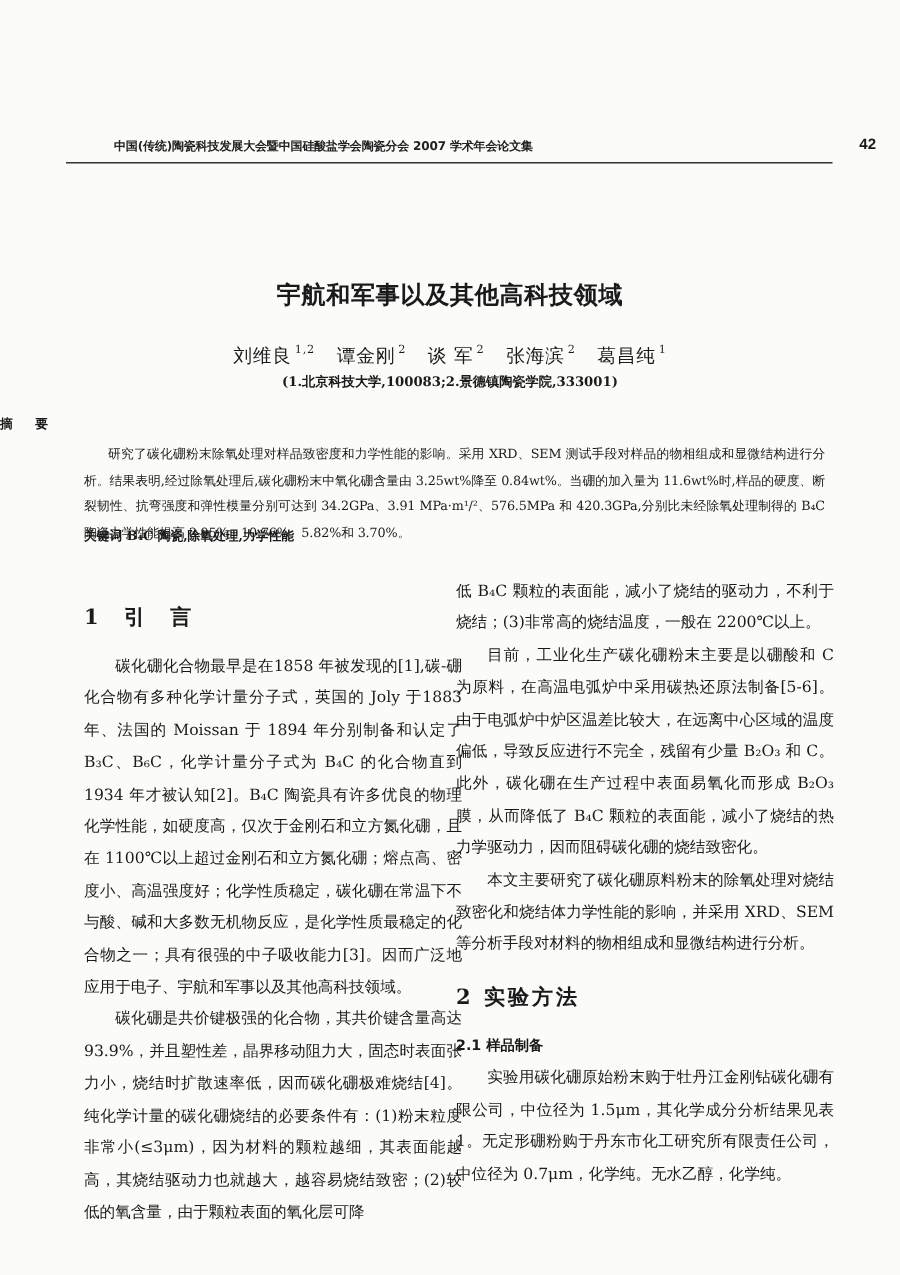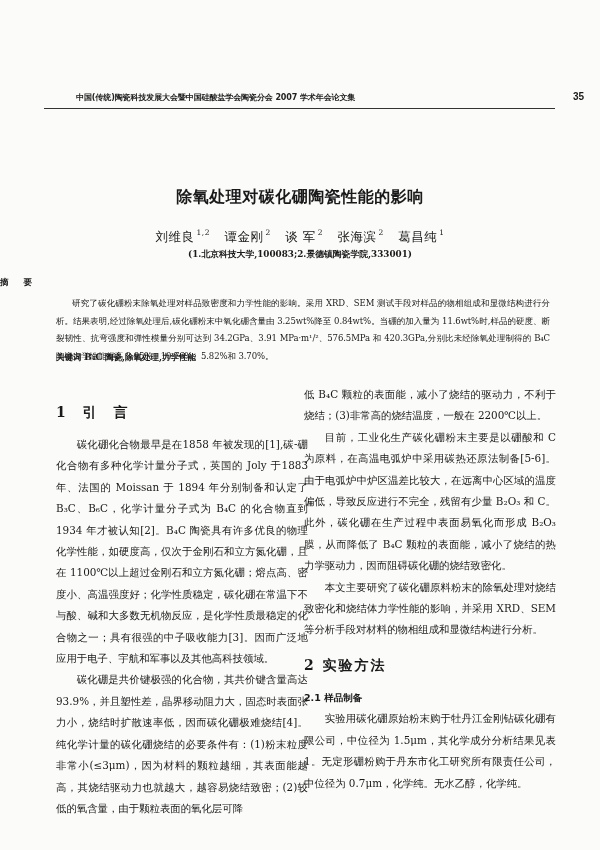--- a/index.html
+++ b/index.html
@@ -29,25 +29,25 @@
   .col-right { left: 304px; }
 
   .sec-h1 { font-family: "DejaVu Serif", serif; font-size: 14px; font-weight: bold; letter-spacing: 6px; }
   .sec-h2 { font-family: "DejaVu Sans", sans-serif; font-size: 9.5px; font-weight: bold; }
 </style>
 </head>
 <body>
 
 <div class="header">
   <span class="header-left">中国(传统)陶瓷科技发展大会暨中国硅酸盐学会陶瓷分会 2007 学术年会论文集</span>
-  <span class="header-right">35</span>
+  <span class="header-right">42</span>
 </div>
 <div class="header-rule"></div>
 
-<div class="title">除氧处理对碳化硼陶瓷性能的影响</div>
+<div class="title">宇航和军事以及其他高科技领域</div>
 
 <div class="authors">
   <span class="a"><span>刘维良</span><sup>1,2</sup></span>
   <span class="a"><span>谭金刚</span><sup>2</sup></span>
   <span class="a"><span>谈 军</span><sup>2</sup></span>
   <span class="a"><span>张海滨</span><sup>2</sup></span>
   <span class="a"><span>葛昌纯</span><sup>1</sup></span>
 </div>
 <div class="affil">(1.北京科技大学,100083;2.景德镇陶瓷学院,333001)</div>
 

